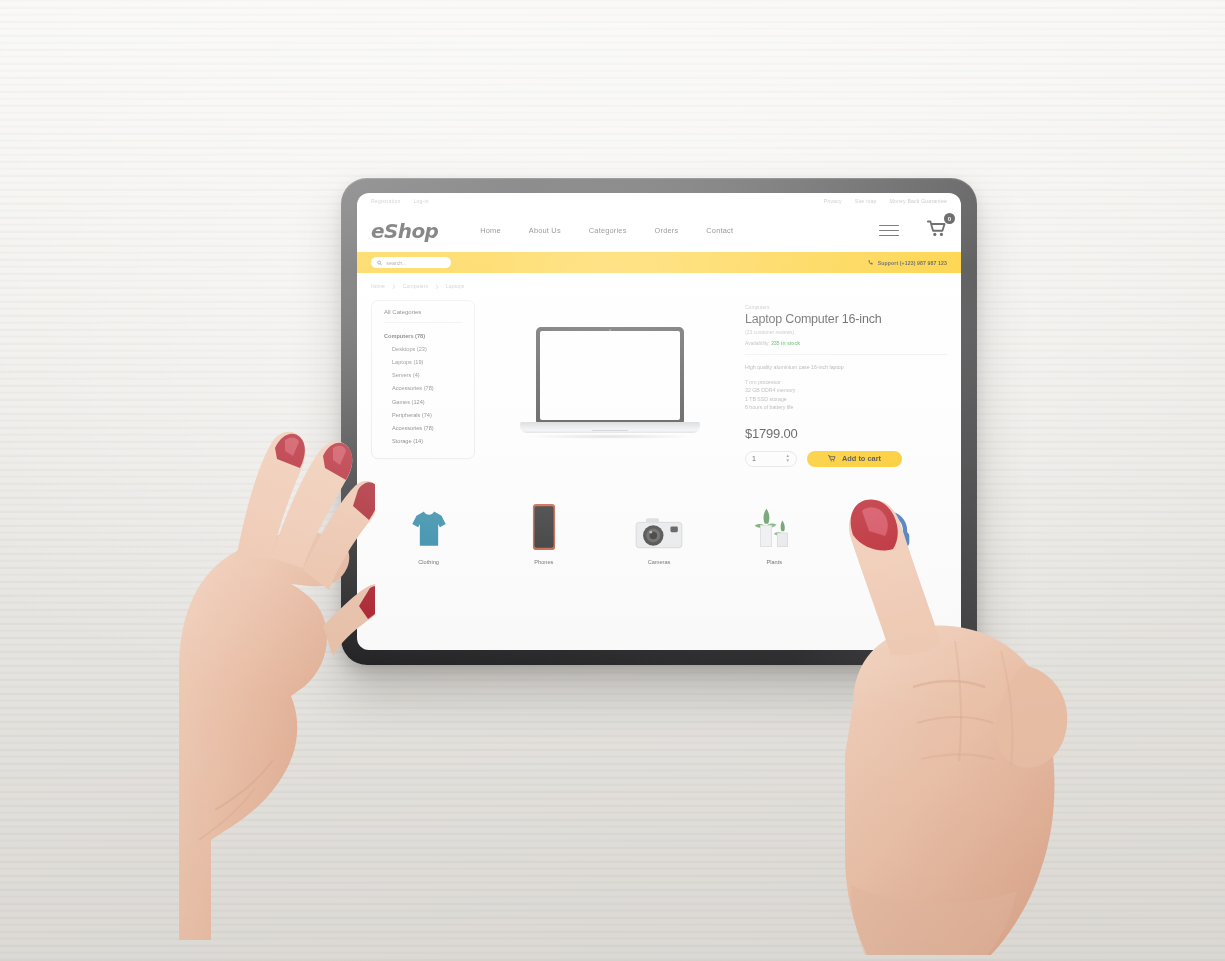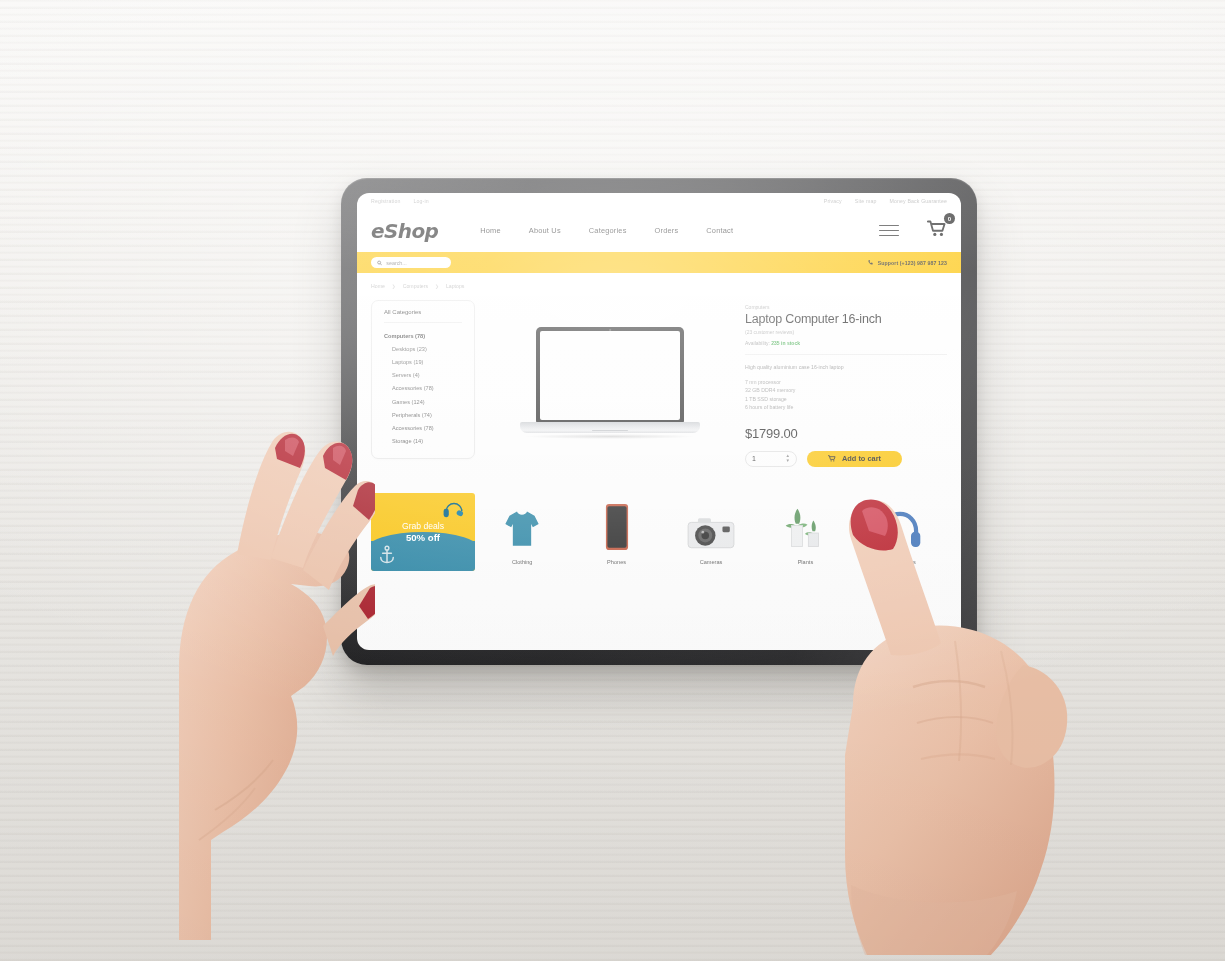--- a/index.html
+++ b/index.html
@@ -345,38 +345,20 @@
                 <circle cx="17.3" cy="17.1" r="2.1" fill="#1e1e1e"></circle>
               </svg>
               <span>Add to cart</span>
             </button>
           </div>
         </div>
       </div>
 
       <div class="bottom-row">
 
-        <div class="promo">
-          <div class="promo-wave"></div>
-          <svg class="promo-phones" width="26" height="26" viewBox="0 0 40 40">
-            <path d="M8 22c0-7 5.5-12 12-12s12 5 12 12" fill="none" stroke="#2f7fa0" stroke-width="2.2"></path>
-            <rect x="4" y="18" width="8" height="13" rx="3.6" fill="#2f7fa0"></rect>
-            <rect x="24" y="21" width="10" height="8" rx="4" fill="#3b93b5" transform="rotate(28 29 25)"></rect>
-          </svg>
-          <div class="promo-text">
-            <div class="promo-l1">Grab deals</div>
-            <div class="promo-l2">50% off</div>
-          </div>
-          <svg class="promo-anchor" width="20" height="20" viewBox="0 0 32 32">
-            <circle cx="16" cy="5" r="3" fill="none" stroke="#e7eef1" stroke-width="2.2"></circle>
-            <path d="M16 8v19" stroke="#e7eef1" stroke-width="2.4" stroke-linecap="round"></path>
-            <path d="M9 13h14" stroke="#e7eef1" stroke-width="2.4" stroke-linecap="round"></path>
-            <path d="M6 20c0 5 4.5 8 10 8s10-3 10-8" fill="none" stroke="#e7eef1" stroke-width="2.4" stroke-linecap="round"></path>
-          </svg>
-        </div>
 
         <div class="cat-tiles">
 
           <div class="tile">
             <div class="tile-img">
               <svg width="40" height="44" viewBox="0 0 48 52">
                 <path d="M18 5 L9 10 L4 20 L11 24 L13 20 L13 46 L35 46 L35 20 L37 24 L44 20 L39 10 L30 5 C29 10 19 10 18 5 Z" fill="#1b7ea0"></path>
               </svg>
             </div>
             <div class="tile-label">Clothing</div>

